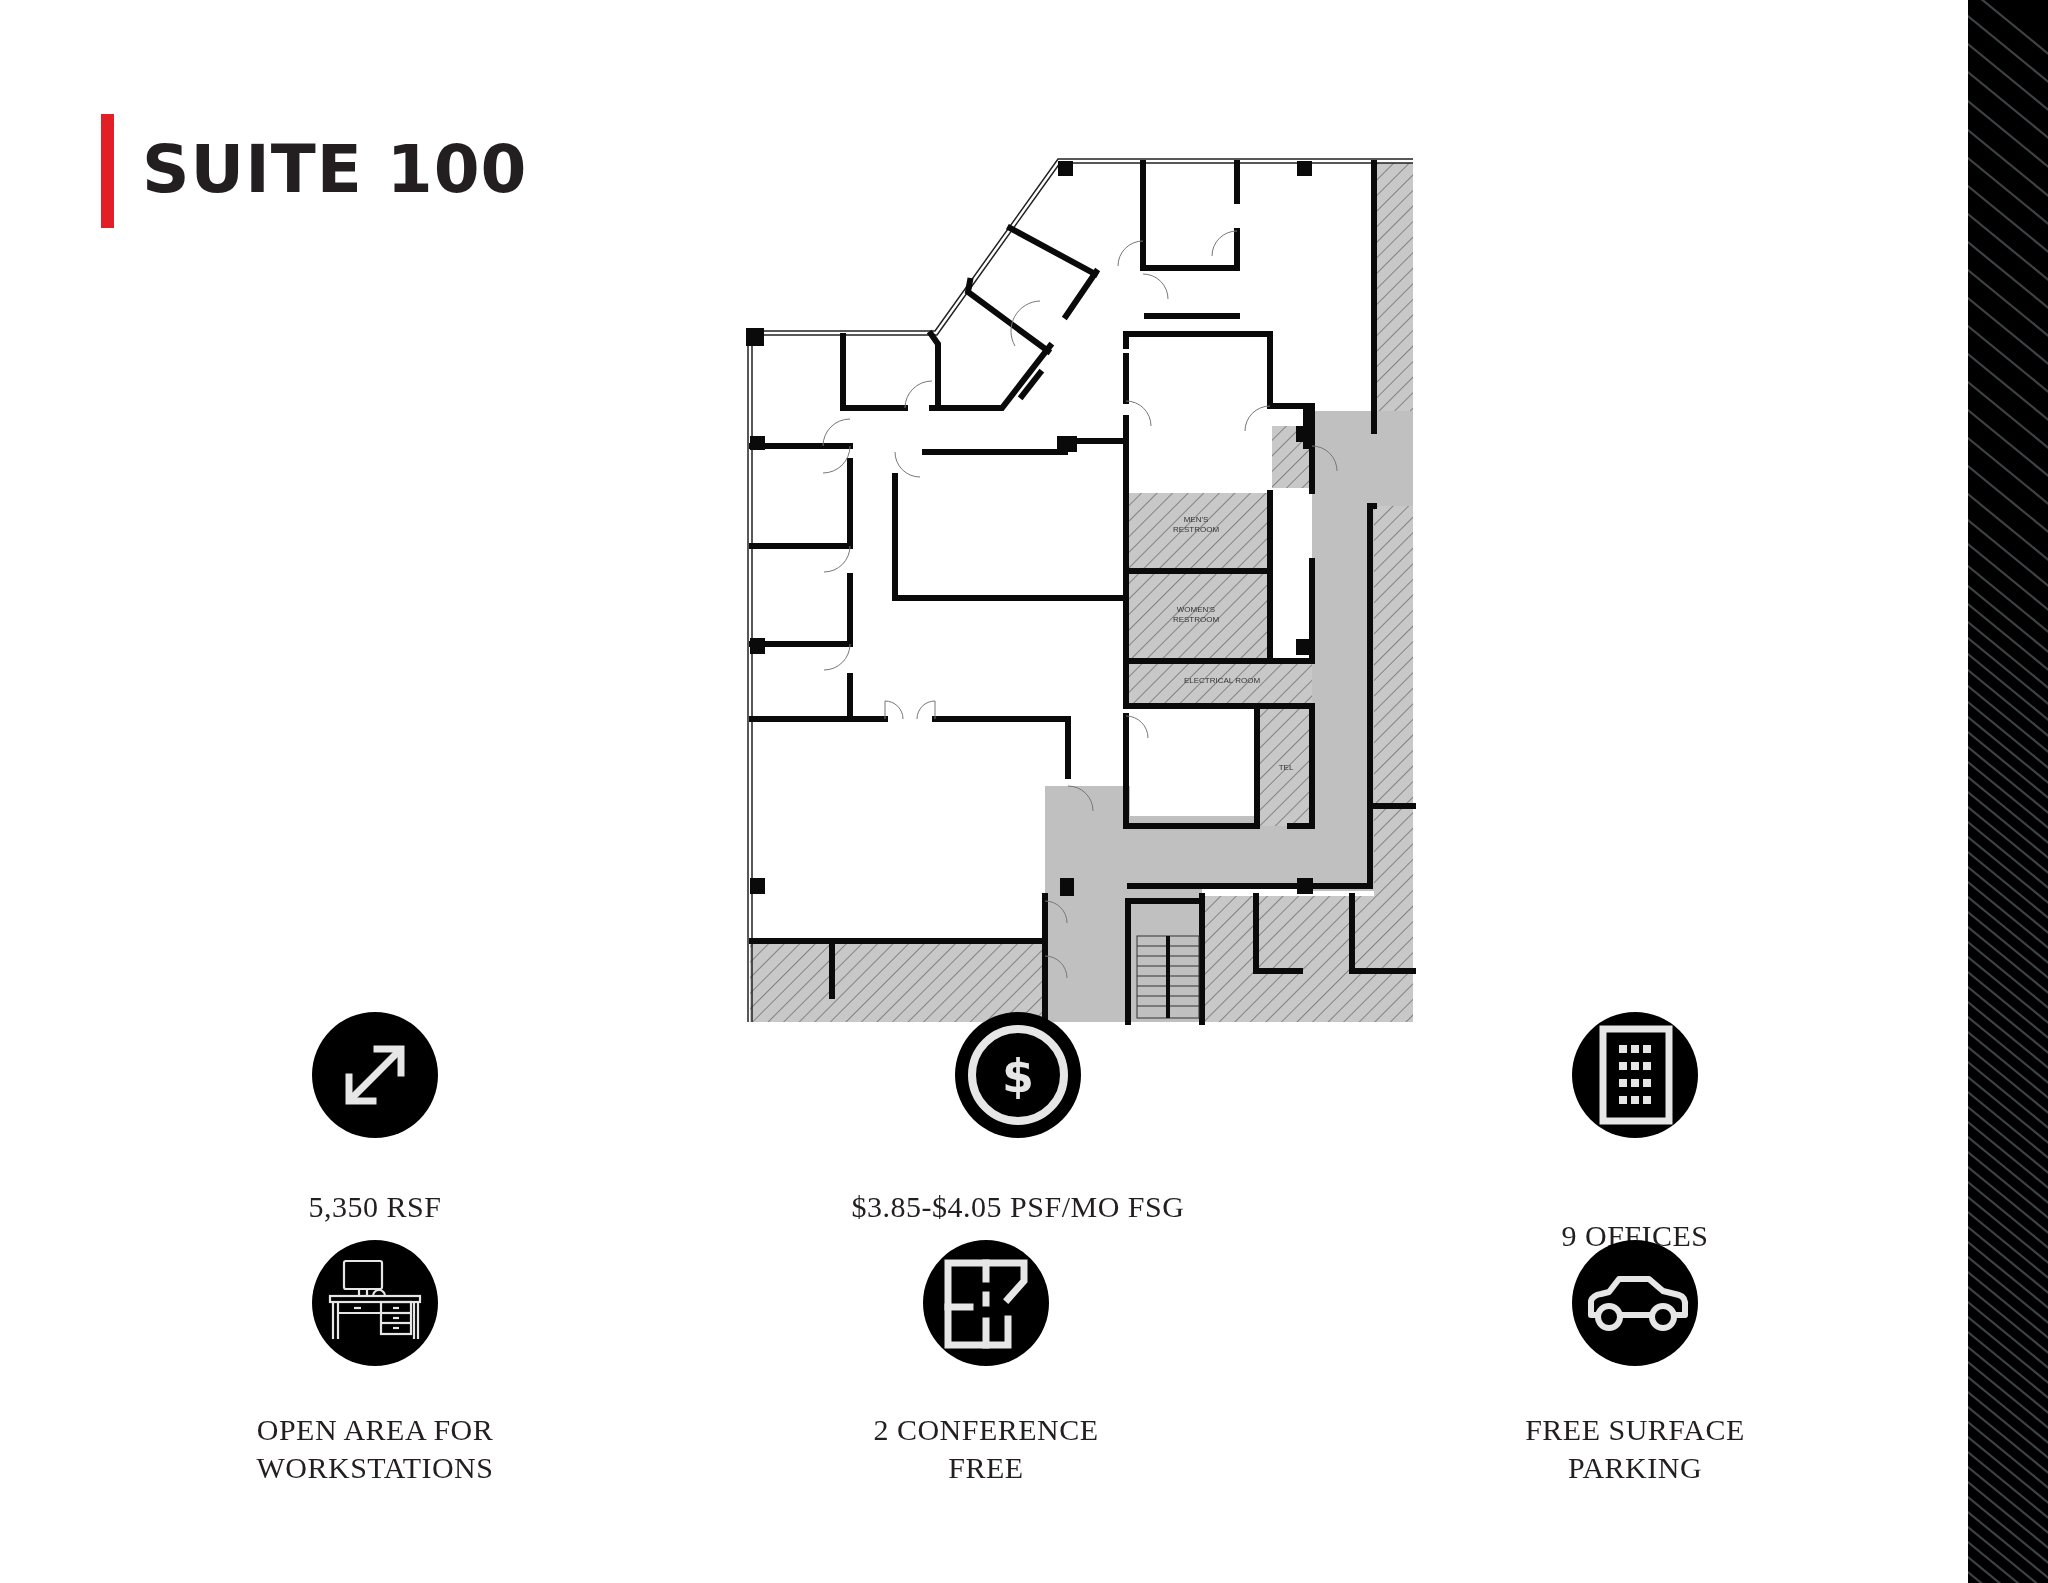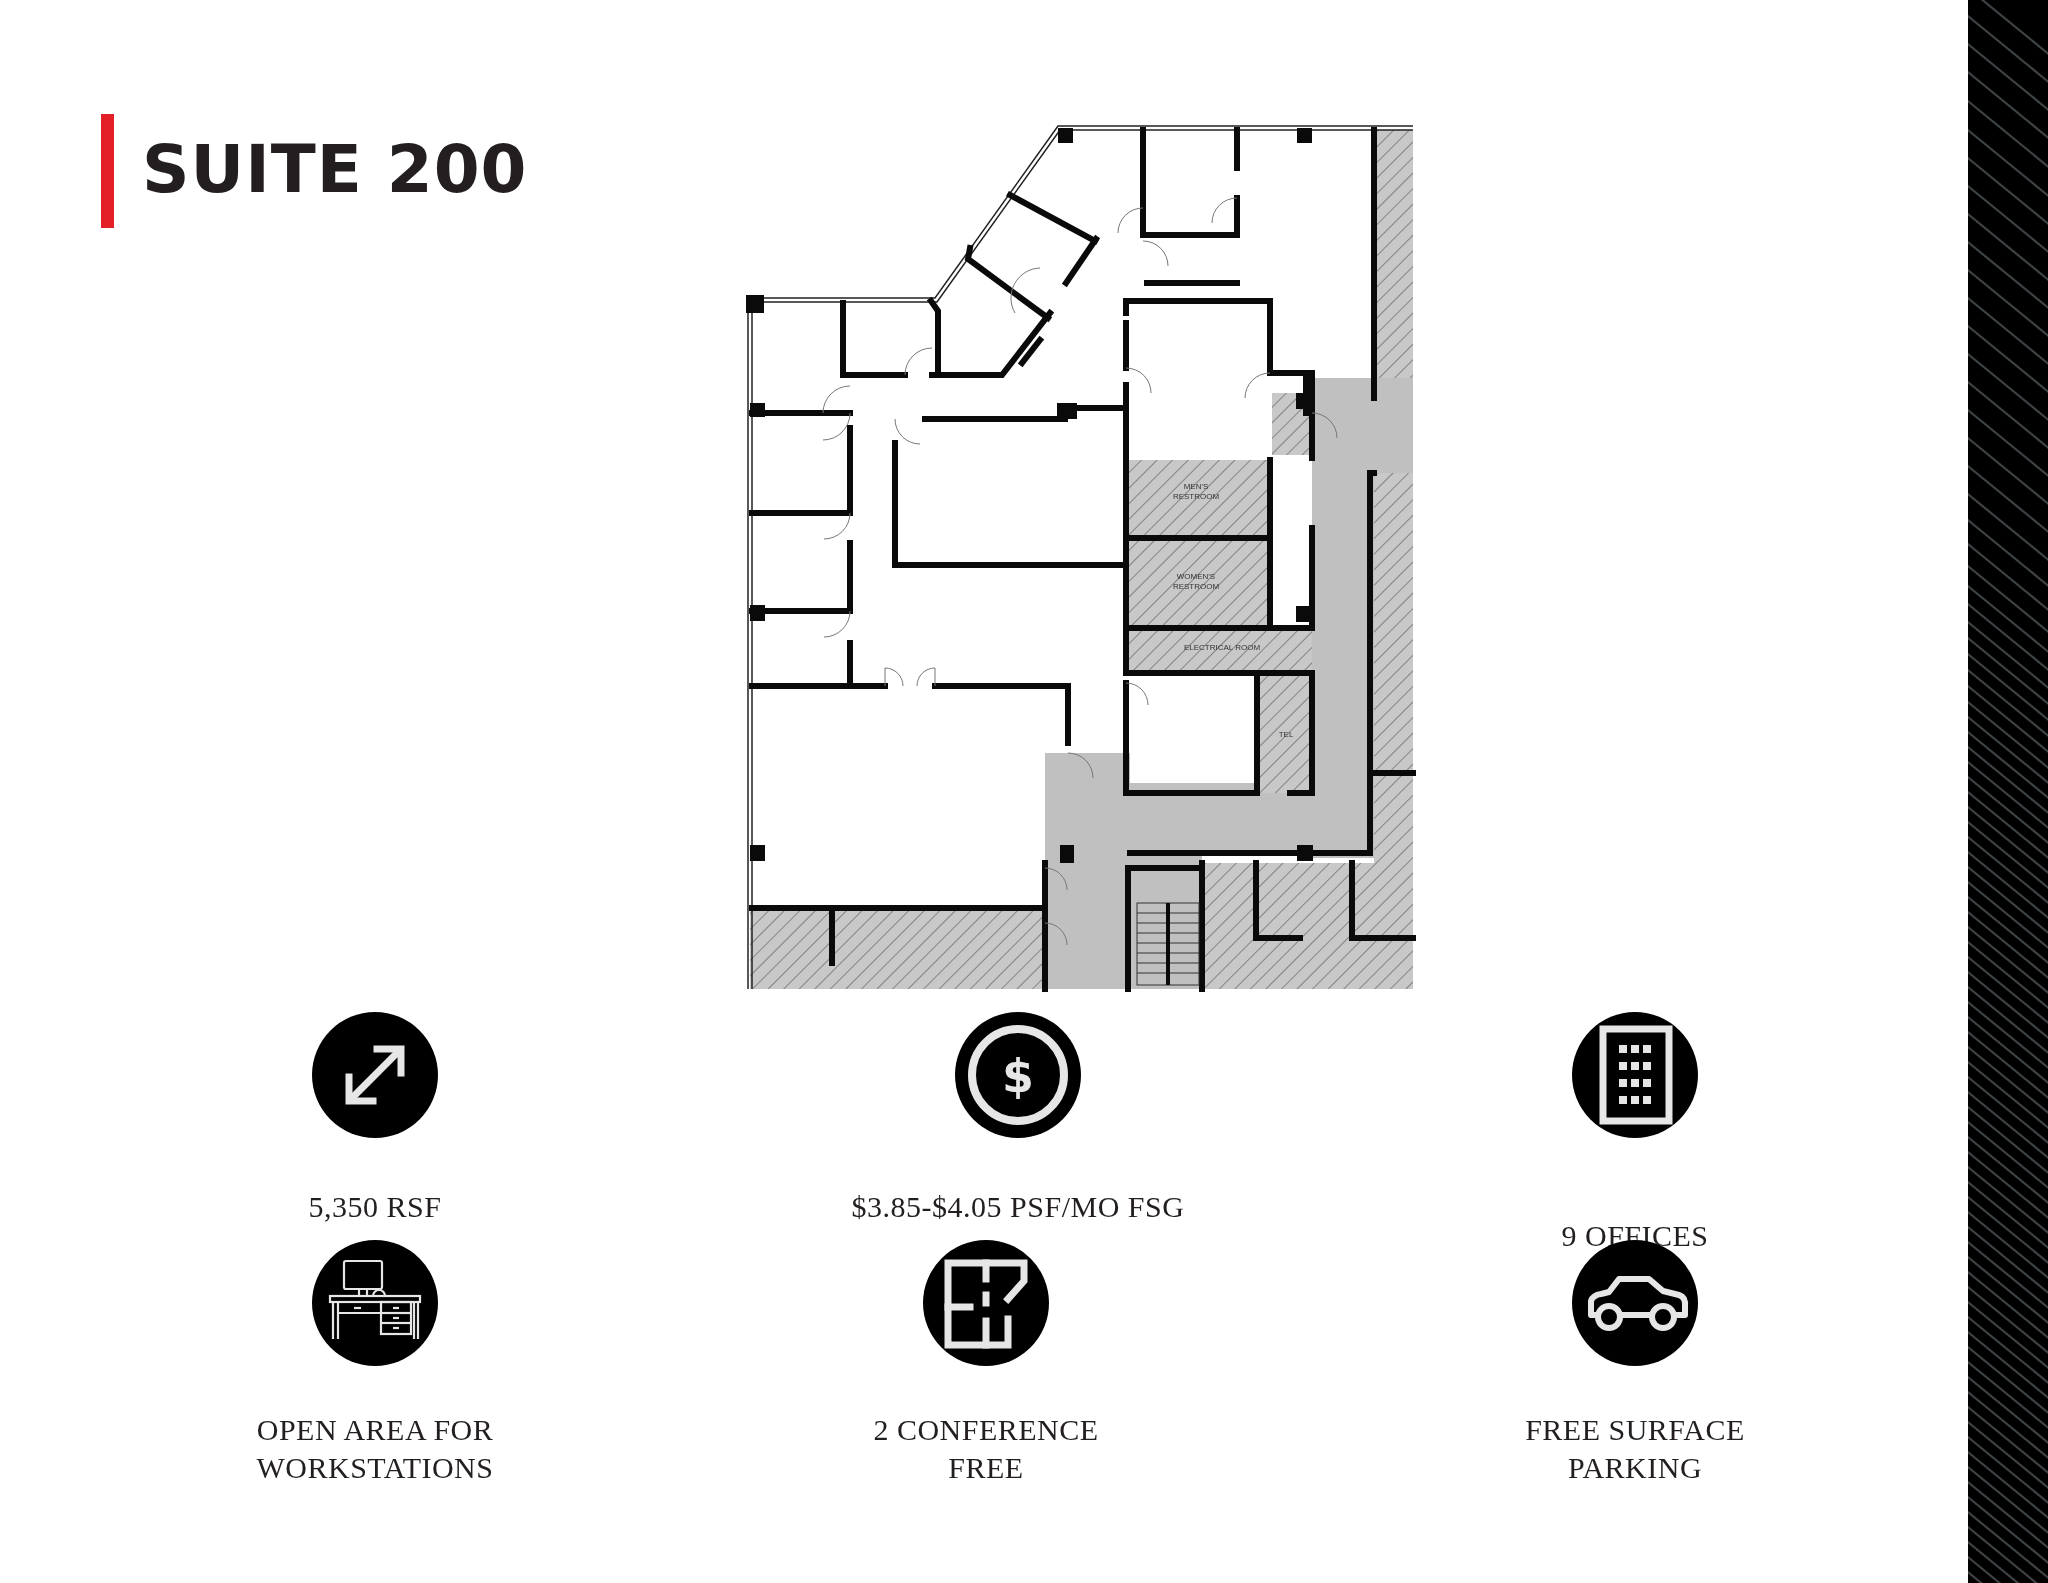--- a/index.html
+++ b/index.html
@@ -3,31 +3,31 @@
 <meta charset="utf-8">
 <style>
   html, body { margin:0; padding:0; }
   body { width:2048px; height:1583px; position:relative; background:#ffffff; overflow:hidden;
          font-family:"Liberation Serif", "DejaVu Serif", serif; }
   .accent-bar { position:absolute; left:101px; top:114px; width:13px; height:114px; background:#e21f26; }
   .title { position:absolute; left:142px; top:134px; font-family:"DejaVu Sans", "Liberation Sans", sans-serif;
            font-weight:bold; font-size:66px; letter-spacing:1px; color:#231f20; line-height:72px; }
   .side-panel { position:absolute; left:1968px; top:0; width:80px; height:1583px; background:#000; overflow:hidden; }
   .side-panel svg { display:block; }
-  .plan { position:absolute; left:740px; top:118px; width:680px; height:875px; }
+  .plan { position:absolute; left:740px; top:151px; width:680px; height:875px; }
   .feature { position:absolute; width:420px; text-align:center; }
   .feature .icon { width:128px; height:128px; margin:0 auto; display:block; }
   .feature .caption { font-family:"Liberation Serif", "DejaVu Serif", serif; font-size:30px; color:#231f20;
                       line-height:38px; margin-top:0; letter-spacing:0.5px; }
 </style>
 </head>
 <body>
 
 <div class="accent-bar"></div>
-<div class="title">SUITE 200</div>
+<div class="title">SUITE 100</div>
 
 <div class="side-panel">
   <svg width="80" height="1583" viewBox="0 0 80 1583">
     <g stroke="#3d4244" stroke-width="2.2" fill="none">
       <line x1="-10" y1="-20" x2="100" y2="70"></line>
       <line x1="-10" y1="8" x2="100" y2="98"></line>
       <line x1="-10" y1="36" x2="100" y2="126"></line>
       <line x1="-10" y1="64" x2="100" y2="154"></line>
       <line x1="-10" y1="93" x2="100" y2="183"></line>
       <line x1="-10" y1="122" x2="100" y2="212"></line>

